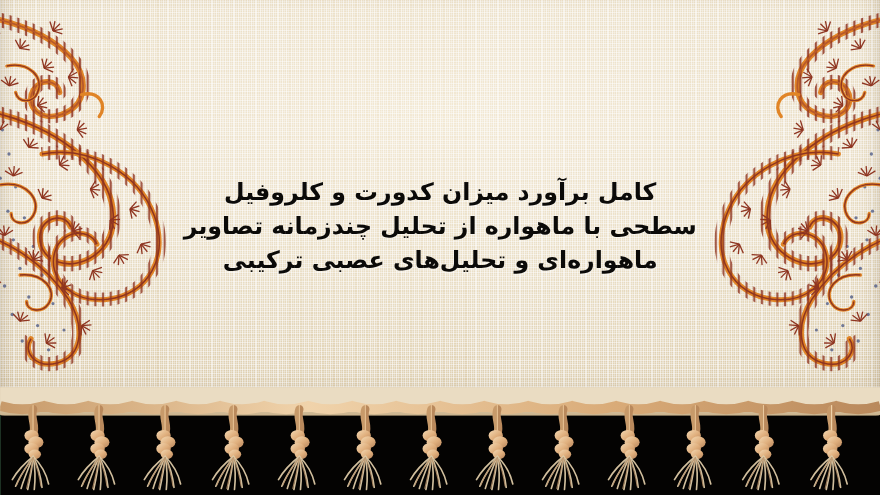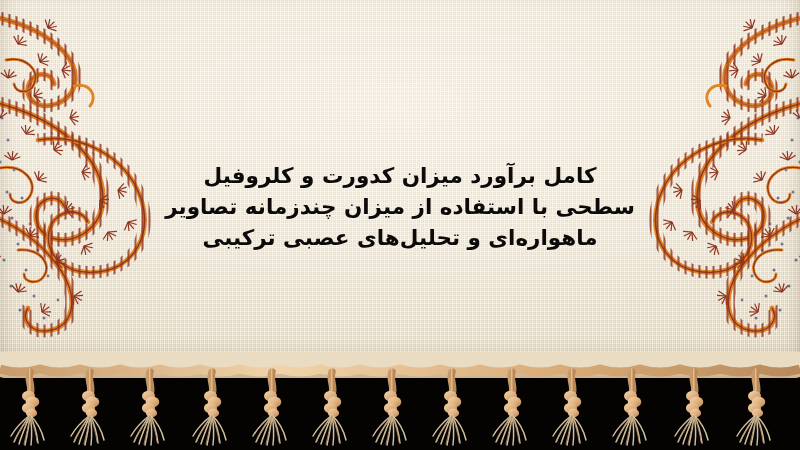--- a/index.html
+++ b/index.html
@@ -309,21 +309,21 @@
         <use href="#fanTuftR" transform="translate(150,222) rotate(140)"></use>
         <use href="#fanTuftR" transform="translate(92,118) rotate(80)"></use>
         <use href="#fanTuftR" transform="translate(70,28) rotate(45)"></use>
         <use href="#fanTuftR" transform="translate(14,34) rotate(0)"></use>
       </g>
     </svg>
   </div>
 
   <div class="title">
     <span class="ln">کامل برآورد میزان کدورت و کلروفیل</span>
-    <span class="ln">سطحی با استفاده از میزان چندزمانه تصاویر</span>
+    <span class="ln">سطحی با ماهواره از تحلیل چندزمانه تصاویر</span>
     <span class="ln">ماهواره‌ای و تحلیل‌های عصبی ترکیبی</span>
   </div>
 
   <div class="fringe">
     <svg viewBox="0 0 800 98" preserveAspectRatio="none" aria-hidden="true">
       <defs>
         <linearGradient id="cordG" x1="0" y1="0" x2="1" y2="0">
           <stop offset="0%" stop-color="#c79a6a"></stop>
           <stop offset="35%" stop-color="#f0d3ab"></stop>
           <stop offset="70%" stop-color="#d9ab78"></stop>

